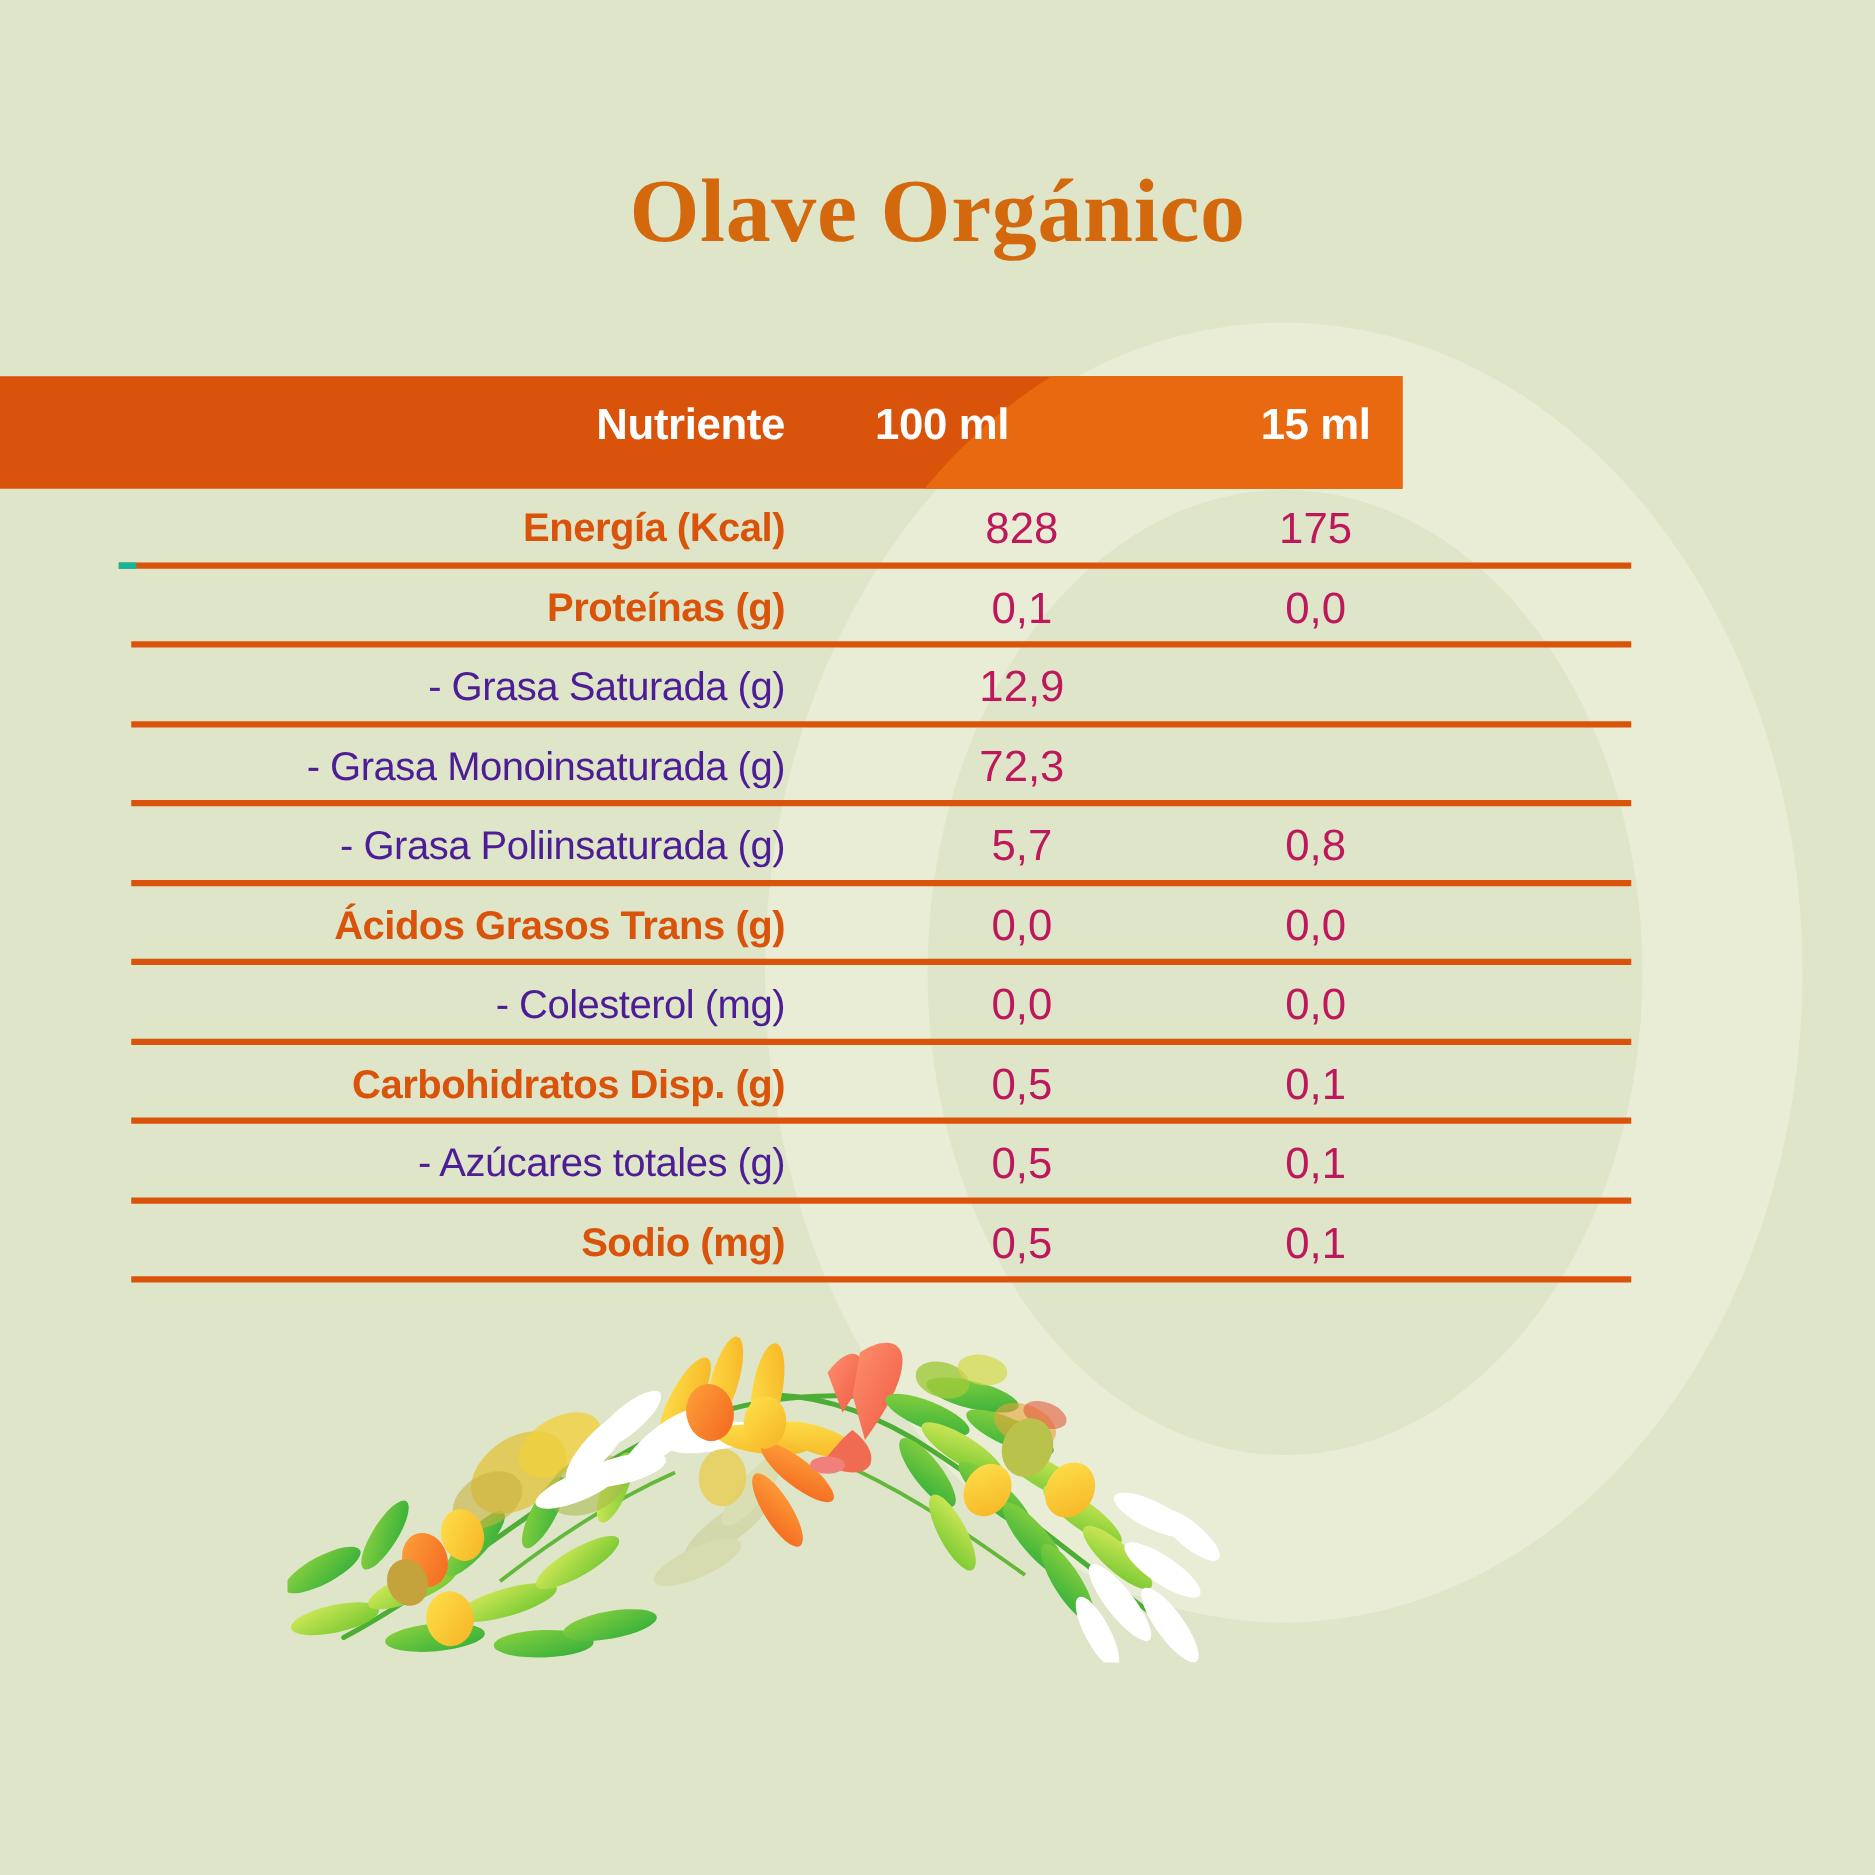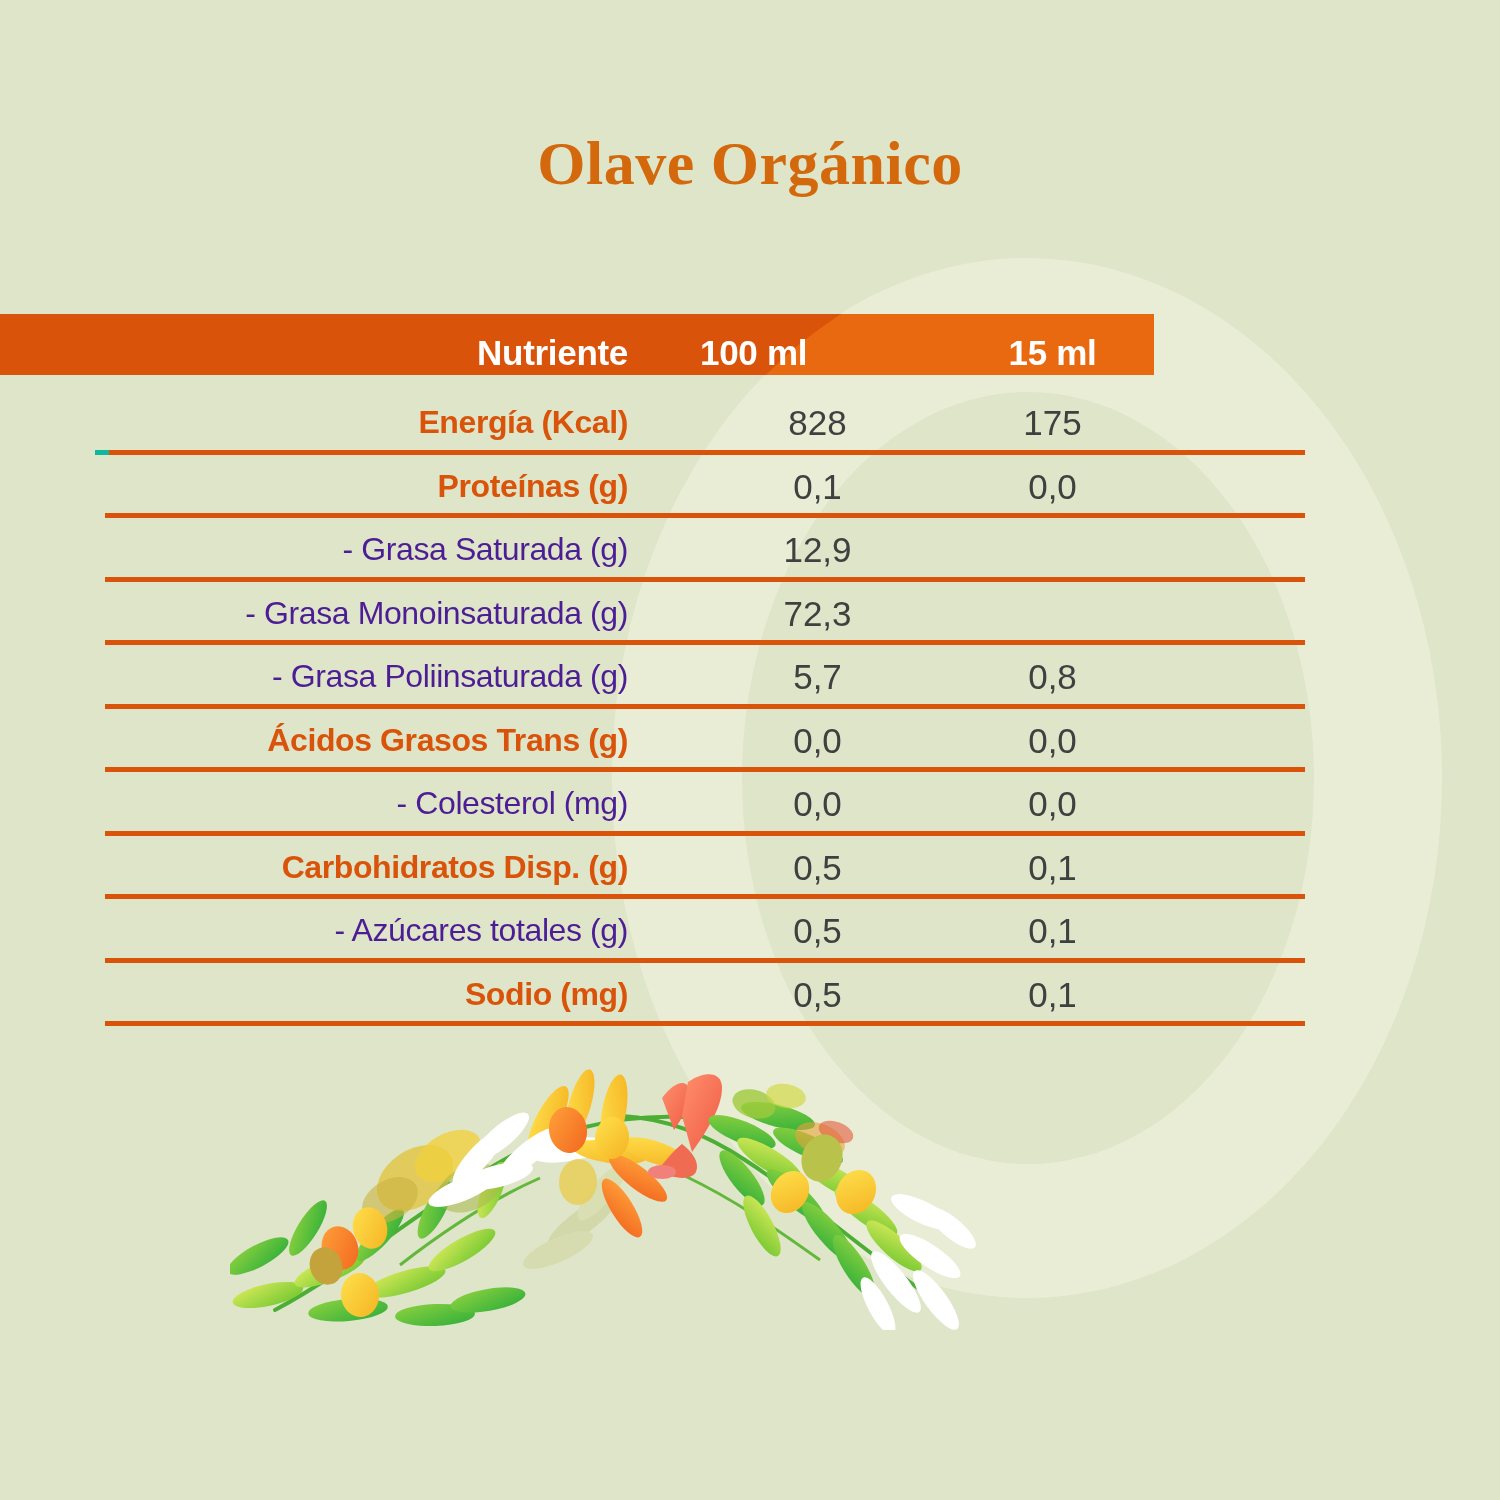--- a/index.html
+++ b/index.html
@@ -48,36 +48,35 @@
   }
 
   
   .title {
     position: absolute;
     left: 0;
     top: 128px;
     width: 1500px;
     text-align: center;
     font-family: "Liberation Serif", serif;
-    font-size: 62px;
+    font-size: 72px;
     font-weight: 700;
     color: #d3690c;
     letter-spacing: 0.5px;
   }
 
   
   .header-band {
     position: absolute;
     left: 0;
-    top: 314px;
+    top: 301px;
     width: 1122px;
-    height: 61px;
+    height: 90px;
     background: #d9540a;
     overflow: hidden;
-    padding-left: 32px;
   }
   .header-band .band-wm {
     position: absolute;
     left: 612px;
     top: -55px;
     width: 830px;
     height: 1040px;
     border-radius: 50%;
     background: #e8690f;
   }
@@ -142,21 +141,21 @@
     font-weight: 400;
     color: #4c1d95;
   }
   .row .v1,
   .row .v2 {
     position: absolute;
     top: 0;
     height: 63.5px;
     line-height: 63.5px;
     text-align: center;
-    color: #404040;
+    color: #be185d;
     font-size: 35px;
     font-weight: 400;
   }
   .row .v1 { left: 700px; width: 235px; }
   .row .v2 { left: 935px; width: 235px; }
 
   .divider {
     position: absolute;
     left: 105px;
     bottom: 0;

